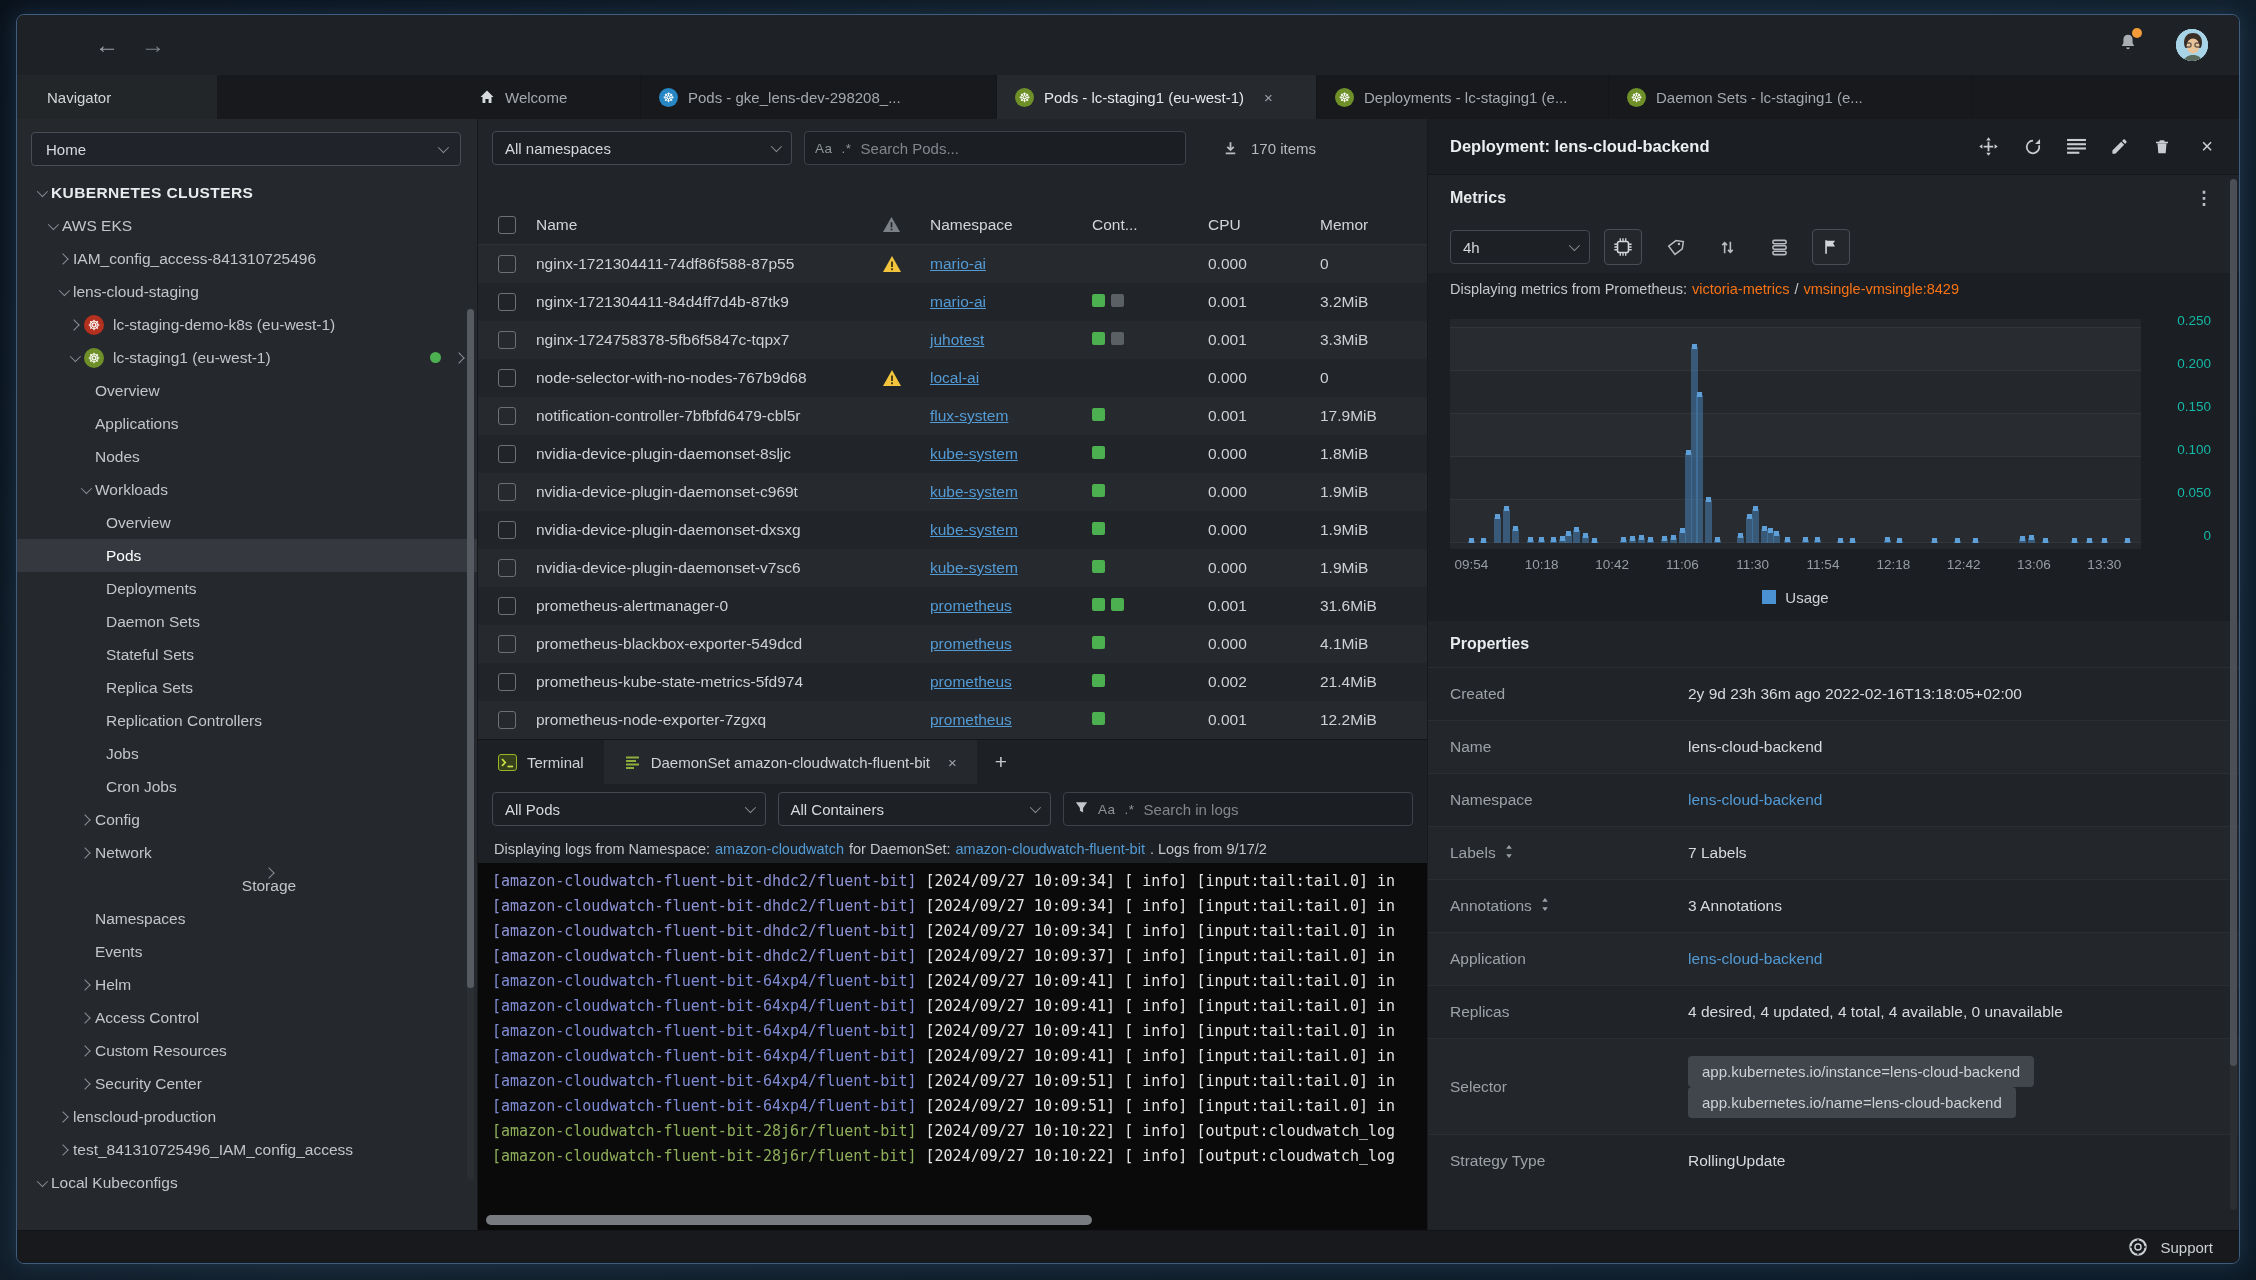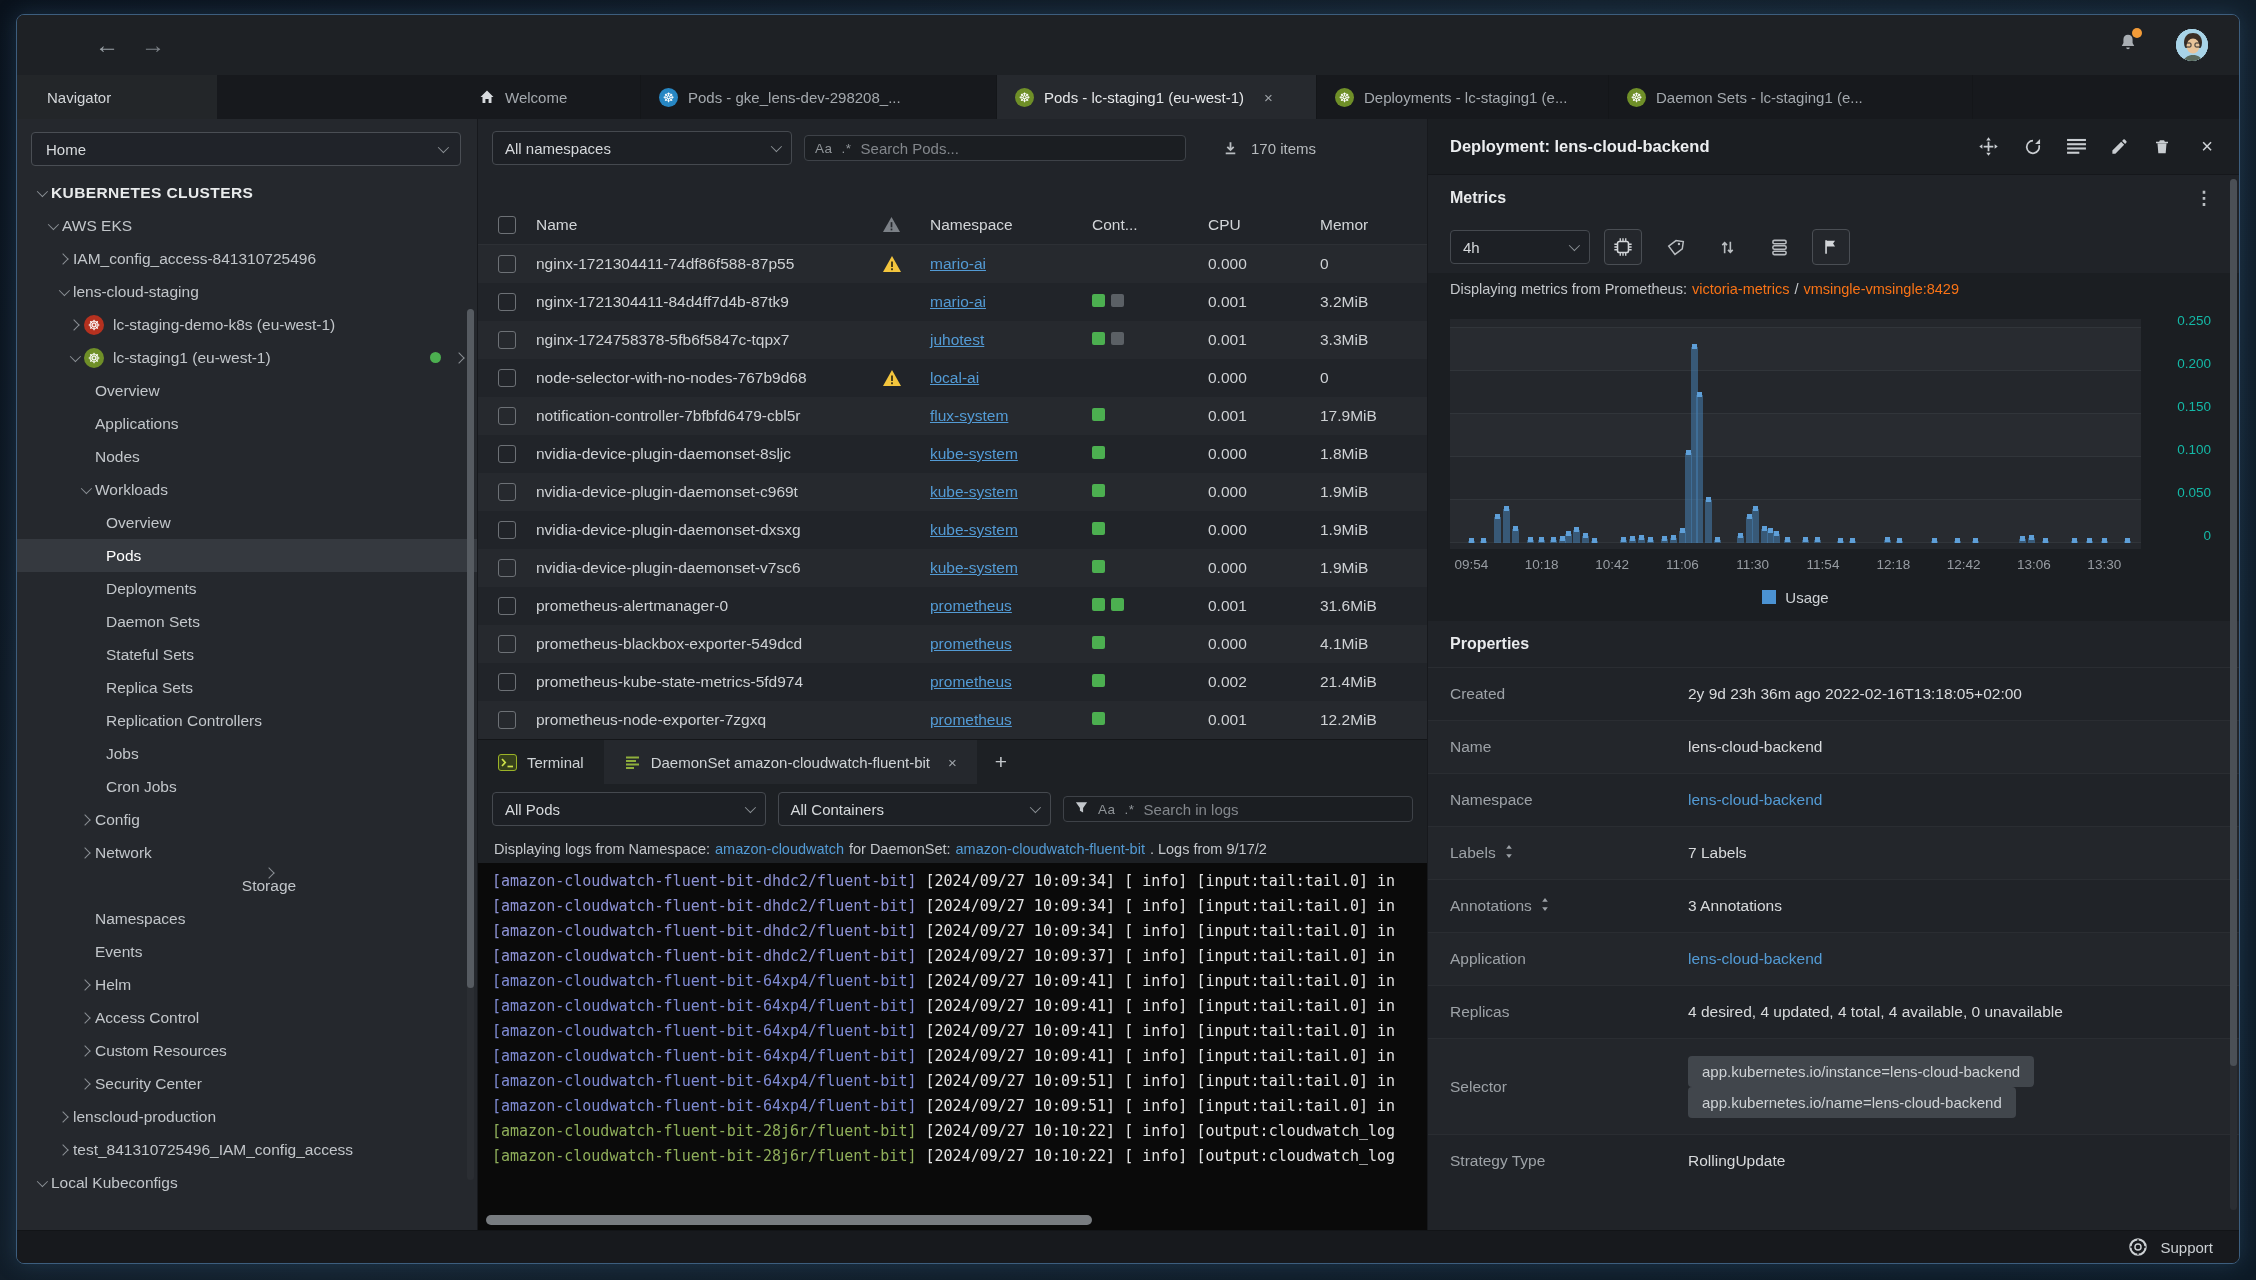--- a/index.html
+++ b/index.html
@@ -50,21 +50,21 @@
   .dot-green { width:11px; height:11px; border-radius:50%; background:#4caf50; }
   .side-scroll { position:absolute; right:3px; top:190px; width:7px; height:calc(100% - 240px); background:#2b2e33; border-radius:4px; }
   .side-scroll .thumb { position:absolute; top:0; width:7px; height:78%; background:#565b61; border-radius:4px; }
 
   
   .main { width:949px; background:#212429; display:flex; flex-direction:column; flex:0 0 auto; min-height:0; }
   .filterrow { height:58px; display:flex; align-items:center; padding:0 14px; gap:12px; flex:0 0 auto; }
   .select { height:34px; background:#1d2025; border:1px solid #45494f; border-radius:4px; display:flex; align-items:center; padding:0 12px; font-size:15px; color:#d6d9dc; cursor:pointer; }
   .select .chev { margin-left:auto; }
   .sel-ns { width:300px; }
-  .searchbox { height:26px; flex:0 0 auto; width:382px; background:#1b1e22; border:1px solid #3e4248; border-radius:4px; display:flex; align-items:center; padding:0 10px; gap:9px; }
+  .searchbox { height:34px; flex:0 0 auto; width:382px; background:#1b1e22; border:1px solid #3e4248; border-radius:4px; display:flex; align-items:center; padding:0 10px; gap:9px; }
   .mini { font-size:13.5px; color:#8f9498; letter-spacing:.5px; }
   .searchbox input { background:transparent; border:none; outline:none; color:#d6d9dc; font-size:15px; font-family:"Liberation Sans",sans-serif; flex:1; min-width:0; }
   .searchbox input::placeholder { color:#83878c; }
   .itemscount { font-size:15px; color:#b6babd; white-space:nowrap; }
   .dl-icon { margin-left:24px; display:flex; }
   .tablegap { height:28px; flex:0 0 auto; }
   .tgrid { display:grid; grid-template-columns:58px 346px 48px 162px 116px 112px 1fr; align-items:center; }
   .thead { height:40px; border-bottom:1px solid #2d3035; font-size:15.5px; color:#d2d5d8; flex:0 0 auto; }
   .cell-check { display:flex; justify-content:center; }
   .checkbox { width:18px; height:18px; border:1.6px solid #6d7176; border-radius:3px; background:transparent; cursor:pointer; }

